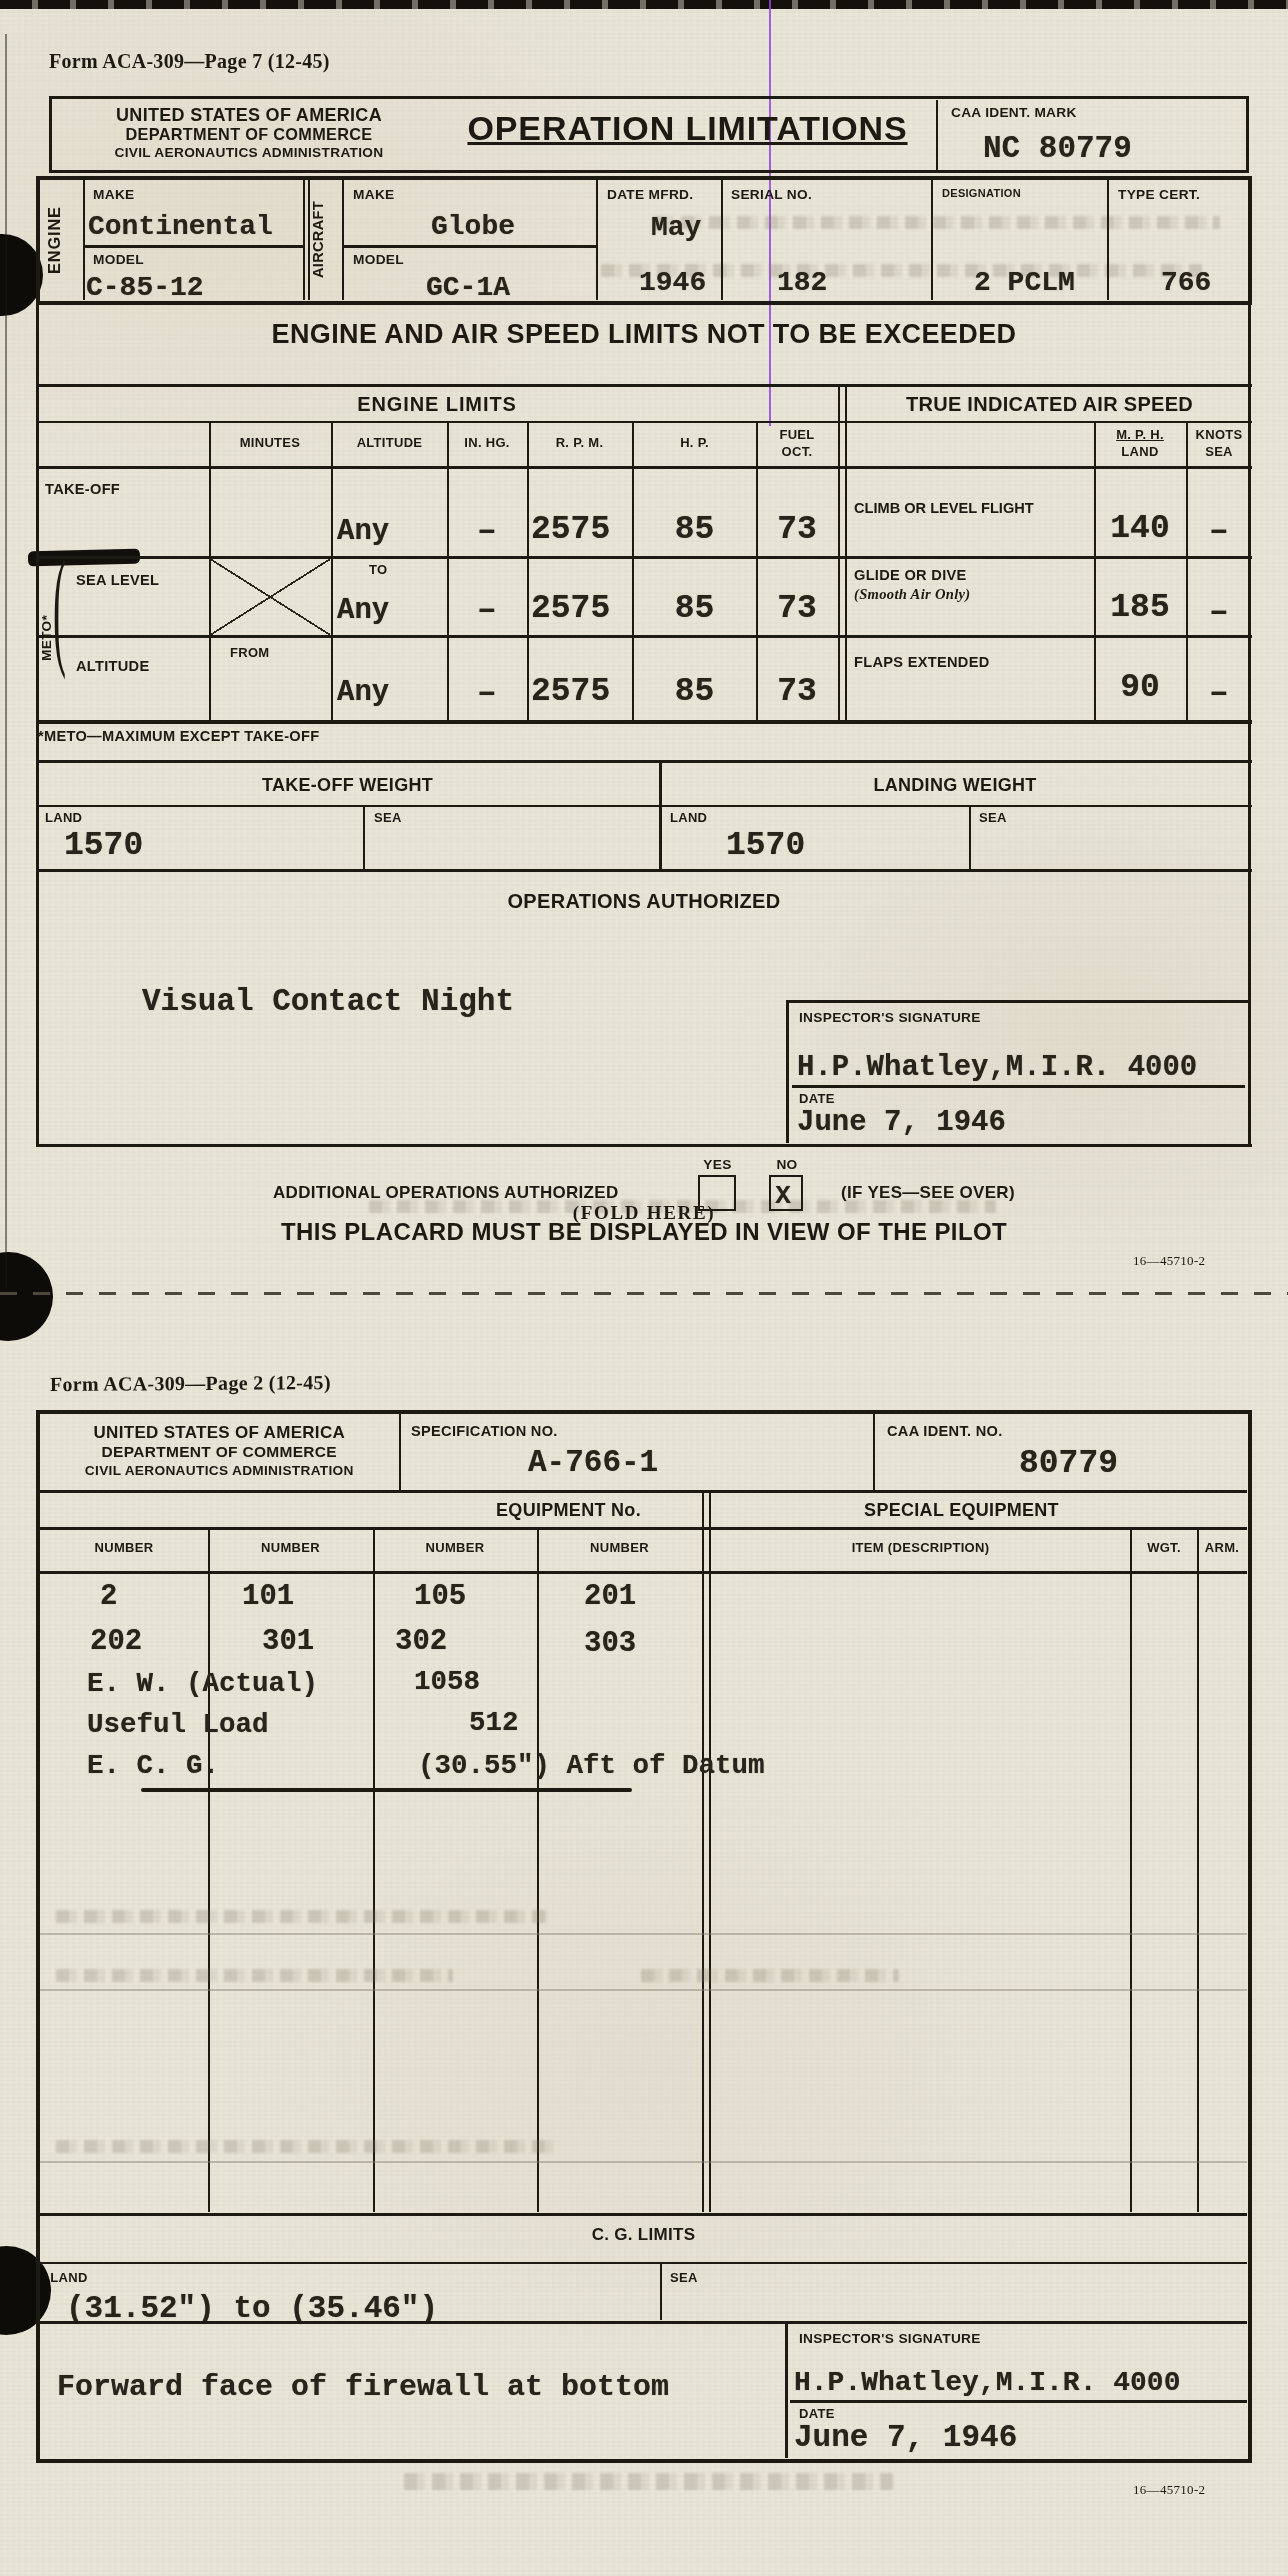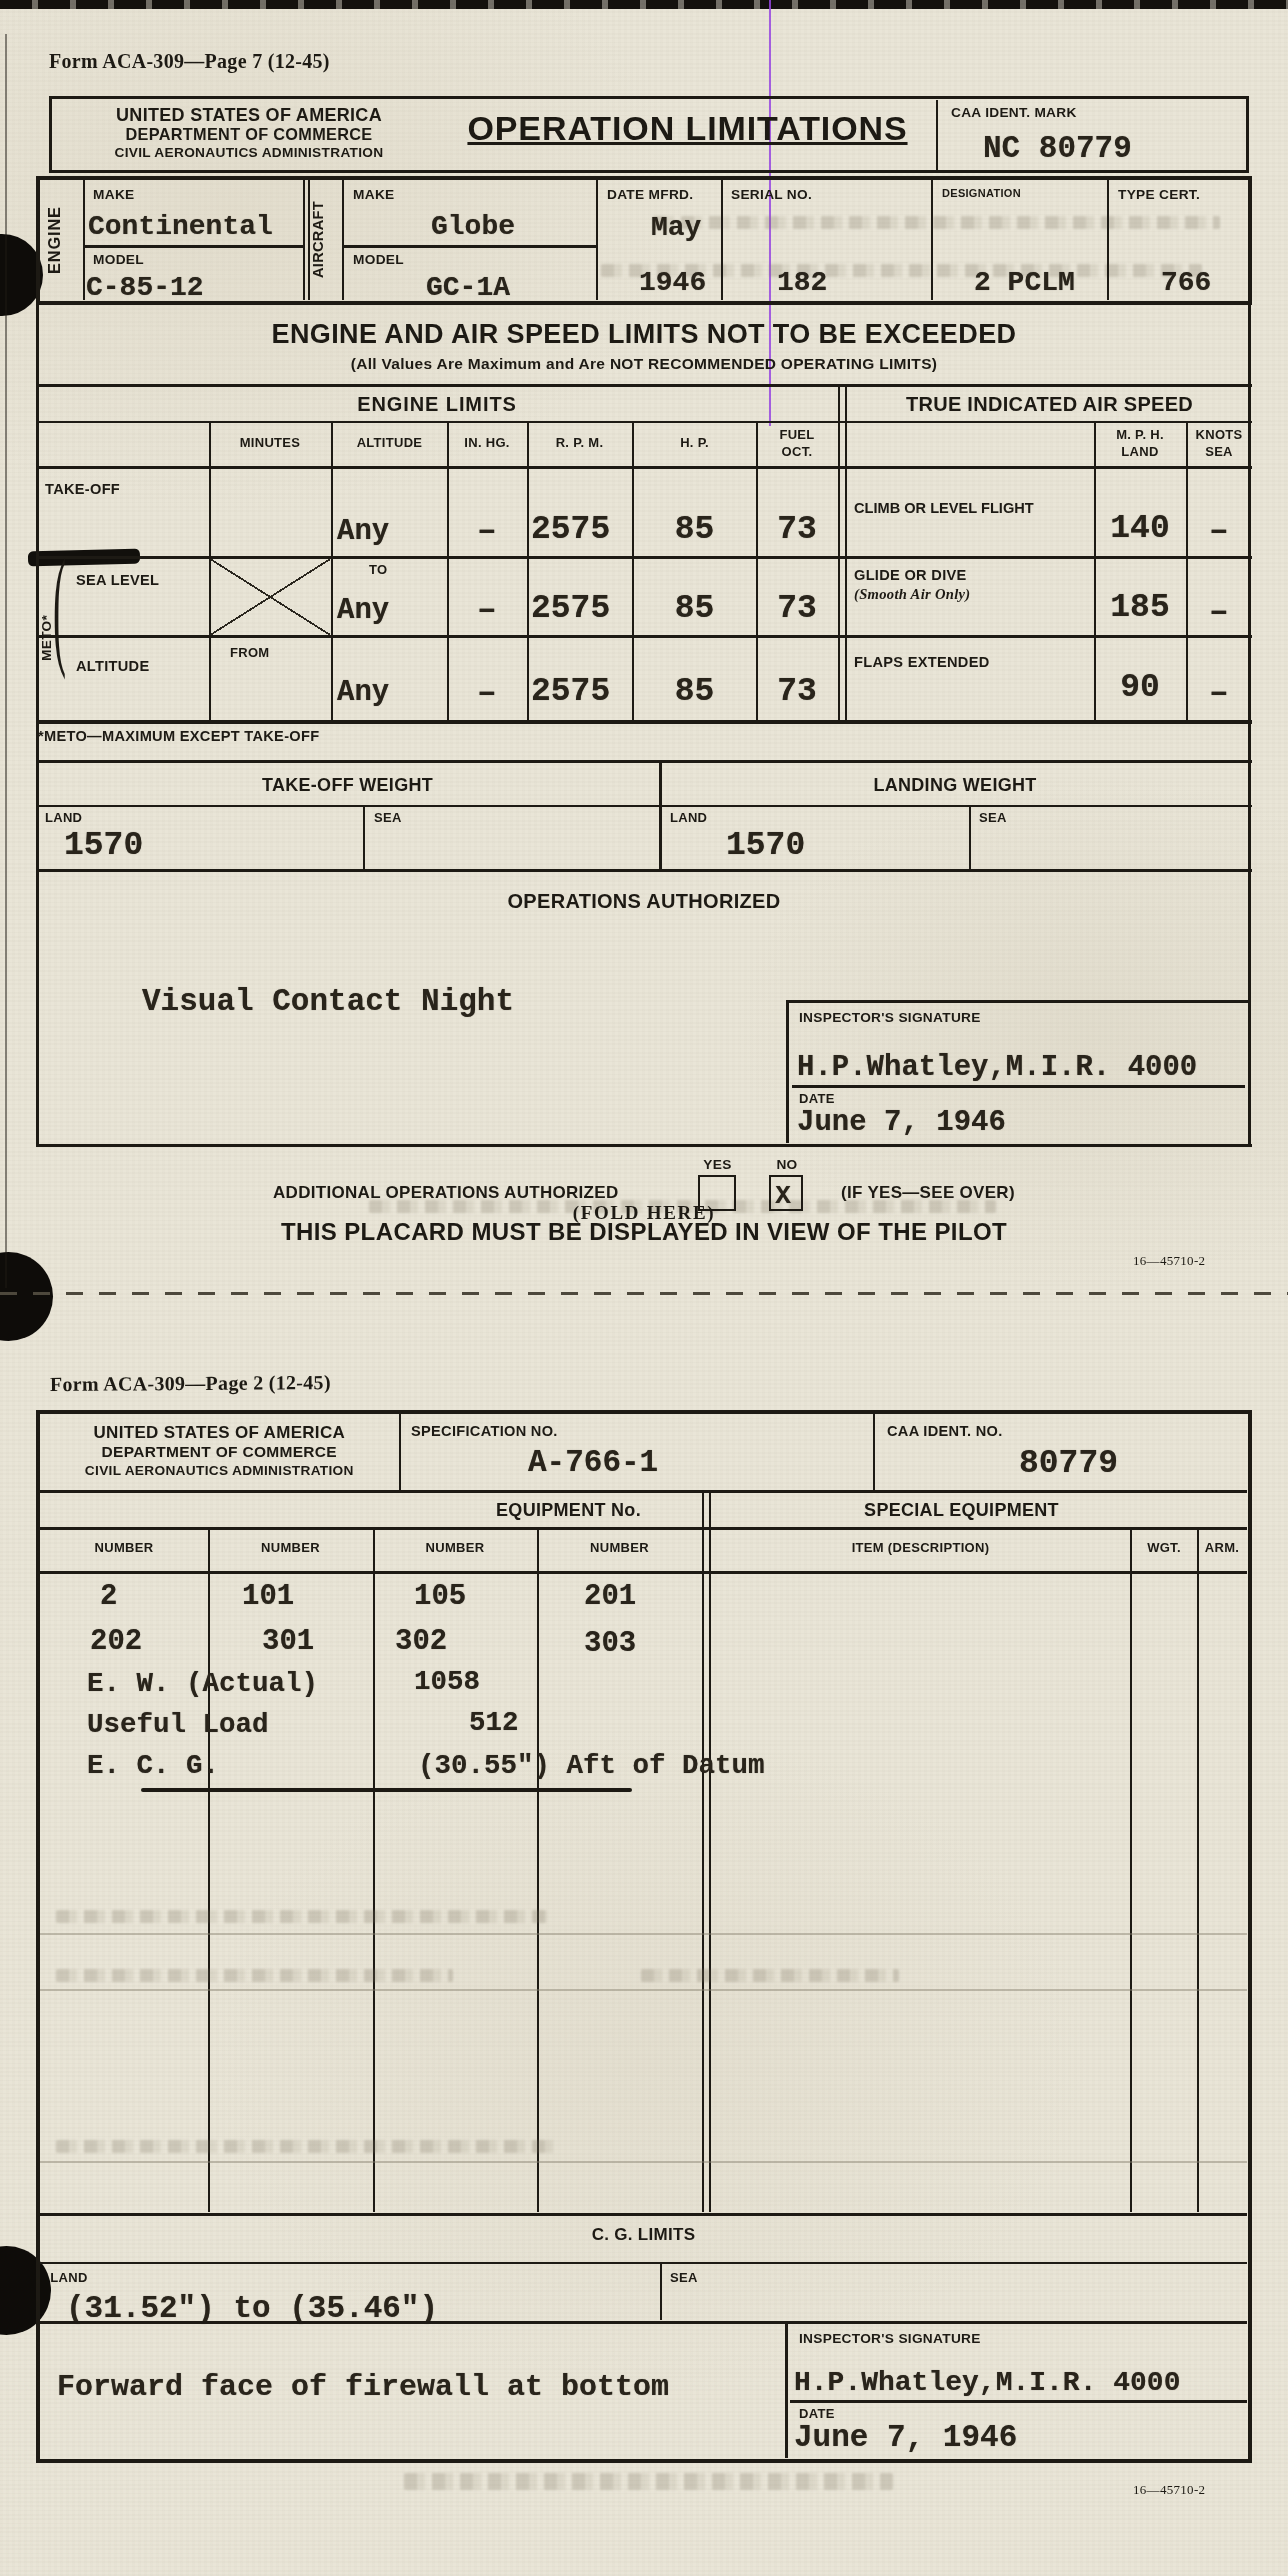--- a/index.html
+++ b/index.html
@@ -97,21 +97,20 @@
     <div class="vl" style="left:1067px;top:0;width:1.7px;height:120px;"></div>
     <div class="lb" style="left:1078px;top:6.9px;font-size:13.7px;">TYPE CERT.</div>
     <div class="ty" style="left:1121px;top:89px;font-size:28px;">766</div>
   </div>
 
   <div class="vl" style="left:36px;top:305px;width:2.6px;height:841px;"></div>
   <div class="vl" style="left:1248px;top:305px;width:2.6px;height:841px;"></div>
   <div class="hl" style="left:36px;top:1144px;width:1216px;height:2.6px;"></div>
 
   <div class="lb c" style="left:36px;top:319px;width:1216px;font-size:27px;letter-spacing:0.4px;">ENGINE AND AIR SPEED LIMITS NOT TO BE EXCEEDED</div>
-  <div class="lb c" style="left:36px;top:355px;width:1216px;font-size:15.5px;">(All Values Are Maximum and Are NOT RECOMMENDED OPERATING LIMITS)</div>
 
   <div class="hl" style="left:36px;top:384px;width:1216px;height:3.4px;"></div>
   <div class="hl" style="left:36px;top:421px;width:1216px;height:1.7px;"></div>
   <div class="hl" style="left:36px;top:466px;width:1216px;height:2.6px;"></div>
   <div class="hl" style="left:36px;top:556px;width:1216px;height:2.6px;"></div>
   <div class="hl" style="left:36px;top:635px;width:1216px;height:2.6px;"></div>
   <div class="hl" style="left:36px;top:720px;width:1216px;height:4.3px;"></div>
   <div class="vl" style="left:209px;top:421px;width:1.7px;height:299px;"></div>
   <div class="vl" style="left:331px;top:421px;width:1.7px;height:299px;"></div>
   <div class="vl" style="left:447px;top:421px;width:1.7px;height:299px;"></div>
@@ -125,21 +124,21 @@
 
   <div class="lb c" style="left:36px;top:393px;width:802px;font-size:20px;letter-spacing:0.9px;">ENGINE LIMITS</div>
   <div class="lb c" style="left:847px;top:393px;width:405px;font-size:20px;">TRUE INDICATED AIR SPEED</div>
   <div class="lb c" style="left:209px;top:436px;width:122px;font-size:13px;">MINUTES</div>
   <div class="lb c" style="left:331px;top:436px;width:117px;font-size:13px;">ALTITUDE</div>
   <div class="lb c" style="left:447px;top:436px;width:80px;font-size:13px;">IN. HG.</div>
   <div class="lb c" style="left:527px;top:436px;width:105px;font-size:13px;">R. P. M.</div>
   <div class="lb c" style="left:632px;top:436px;width:125px;font-size:13px;">H. P.</div>
   <div class="lb c" style="left:756px;top:428px;width:82px;font-size:13px;">FUEL</div>
   <div class="lb c" style="left:756px;top:445px;width:82px;font-size:13px;">OCT.</div>
-  <div class="lb c" style="left:1094px;top:428px;width:92px;font-size:13px;">M. P. H.</div>
+  <div class="lb c" style="left:1094px;top:428px;width:92px;font-size:13px;text-decoration:underline;">M. P. H.</div>
   <div class="lb c" style="left:1094px;top:445px;width:92px;font-size:13px;">LAND</div>
   <div class="lb c" style="left:1186px;top:428px;width:66px;font-size:13px;">KNOTS</div>
   <div class="lb c" style="left:1186px;top:445px;width:66px;font-size:13px;">SEA</div>
 
   <div class="lb" style="left:45px;top:481px;font-size:14.6px;">TAKE-OFF</div>
   <div class="ty" style="left:337px;top:517px;font-size:29px;">Any</div>
   <div class="ty c" style="left:447px;top:515px;width:80px;font-size:33px;">–</div>
   <div class="ty" style="left:531px;top:513px;font-size:33px;">2575</div>
   <div class="ty c" style="left:632px;top:513px;width:125px;font-size:33px;">85</div>
   <div class="ty c" style="left:756px;top:513px;width:82px;font-size:33px;">73</div>

